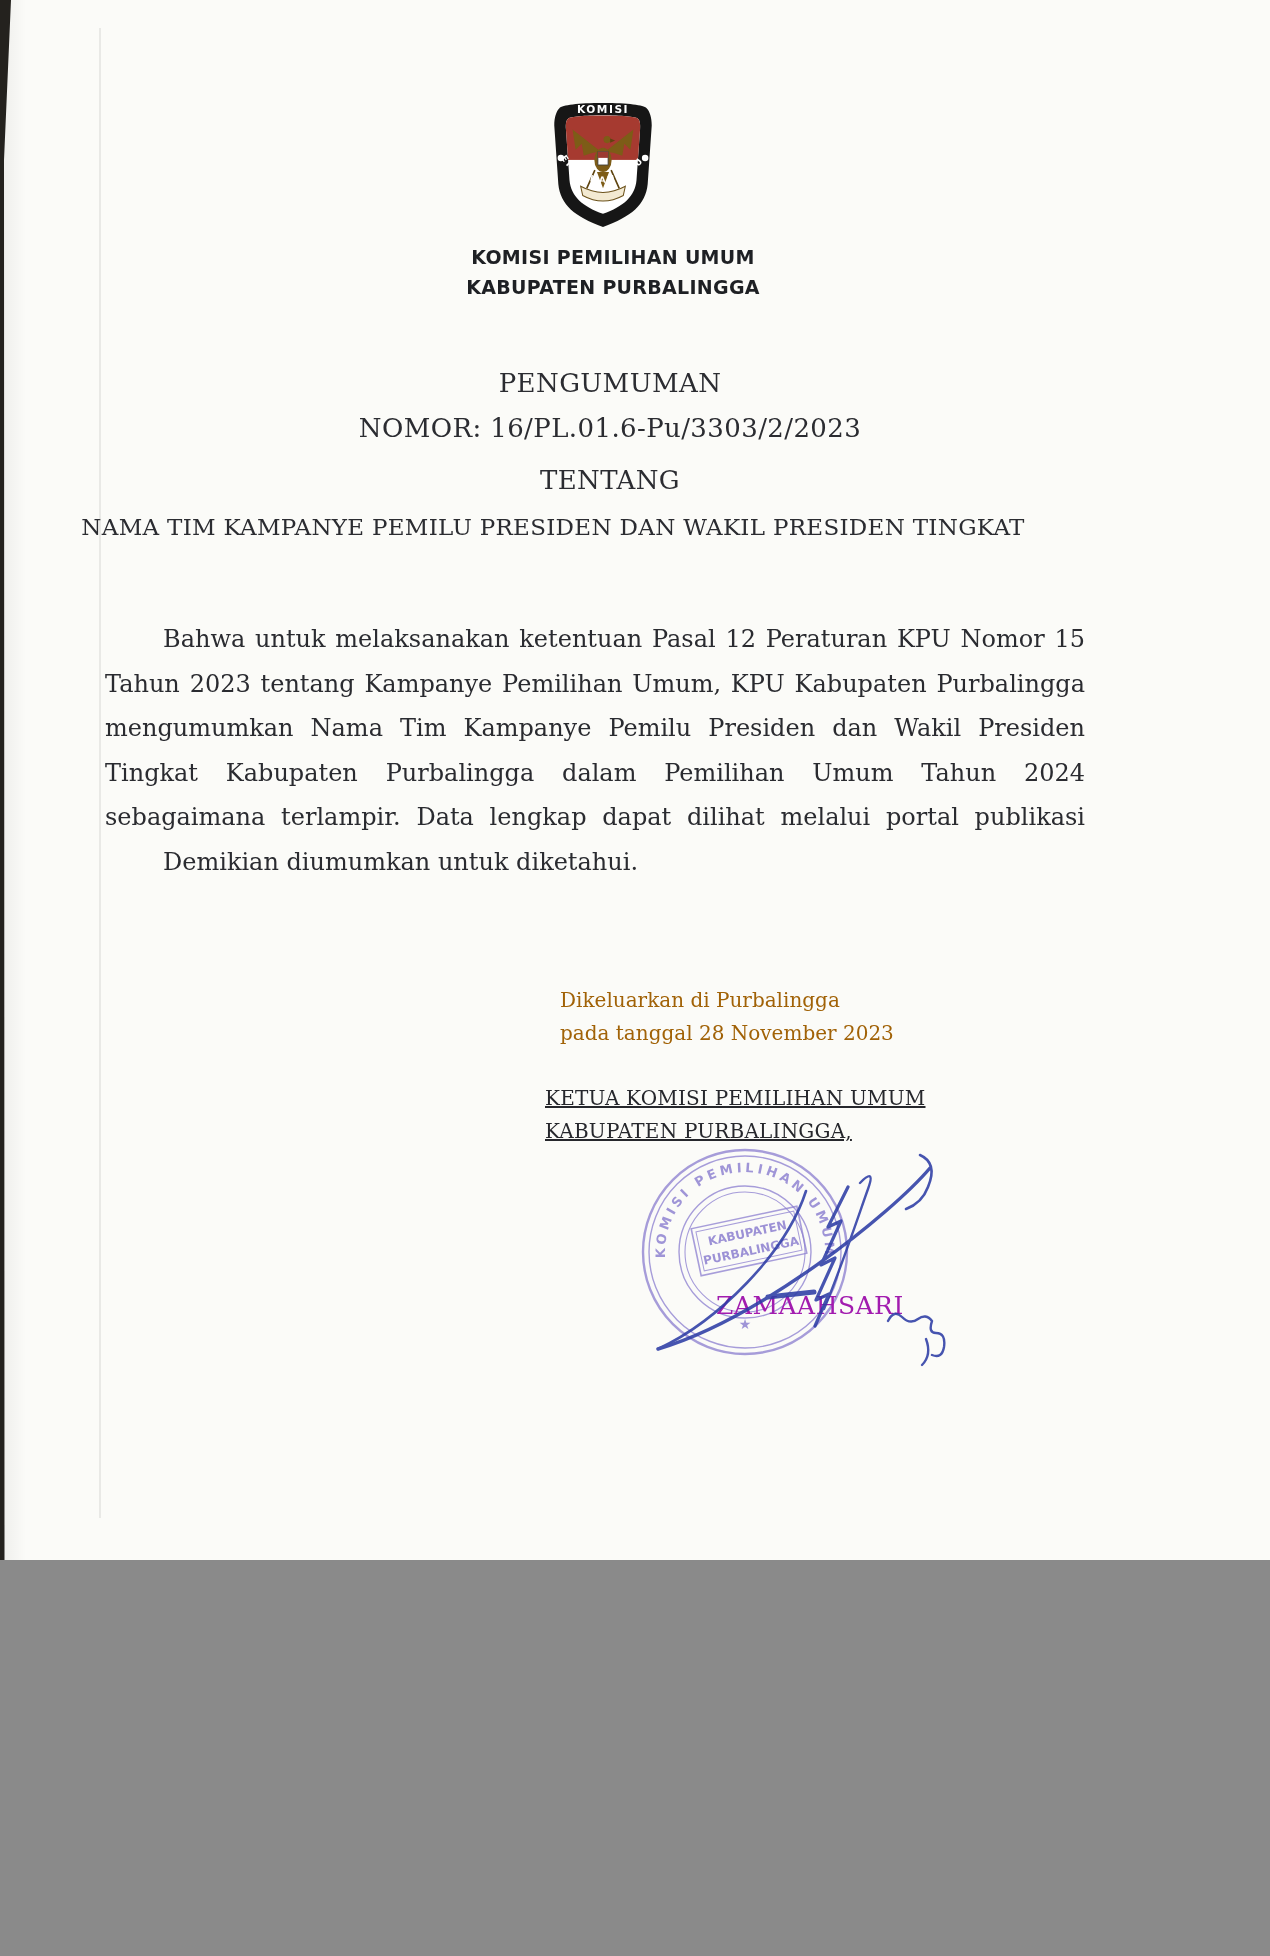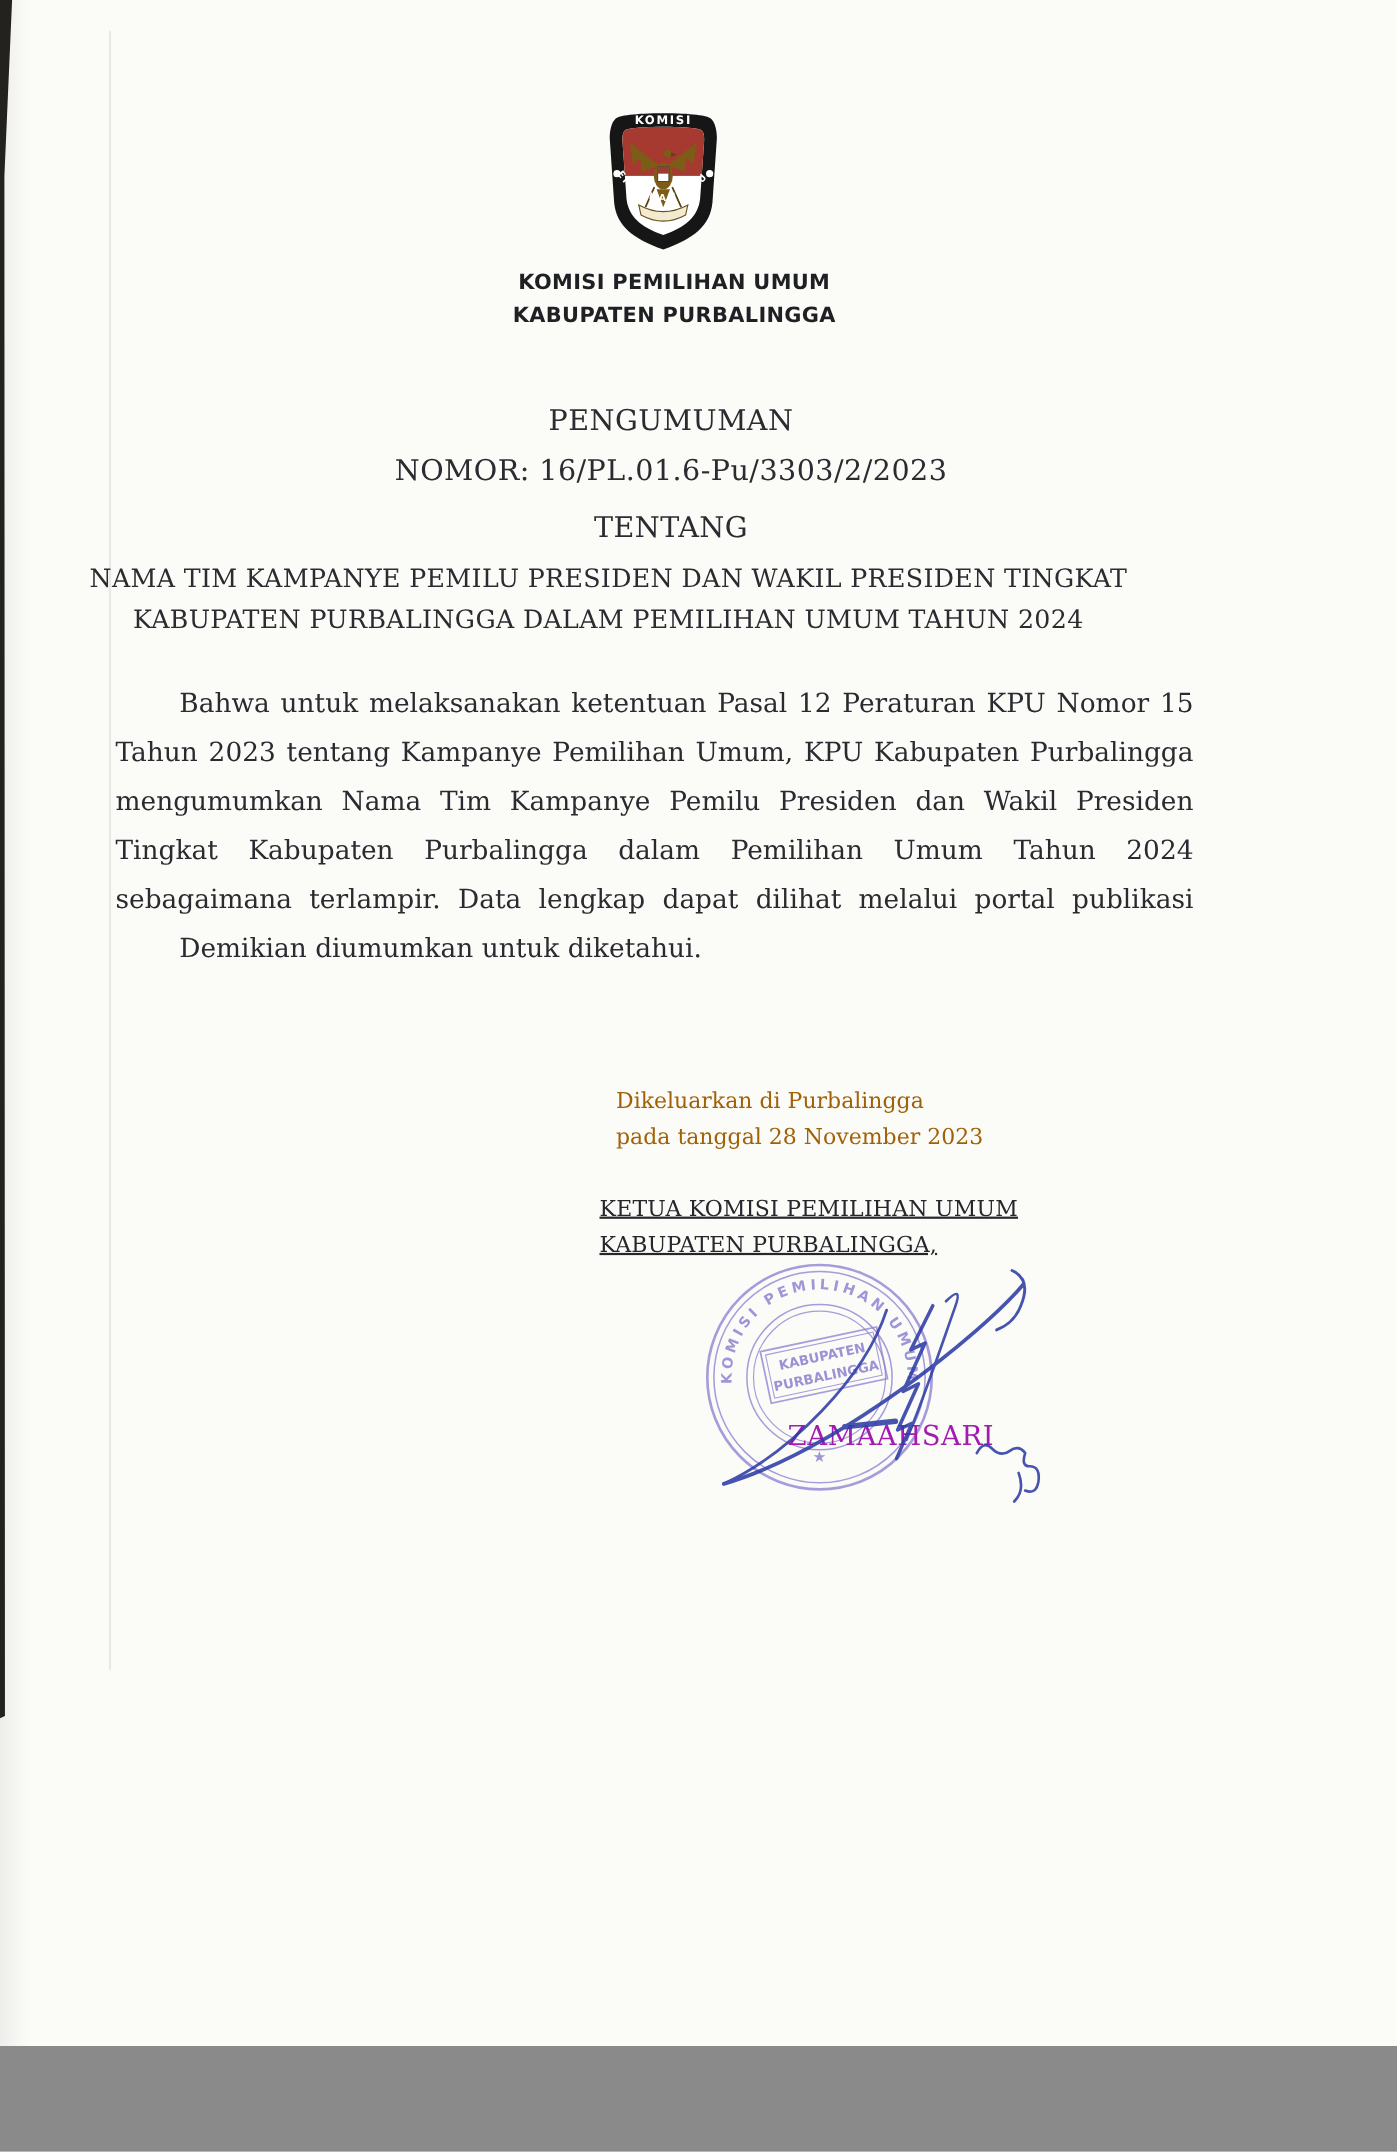--- a/index.html
+++ b/index.html
@@ -1,16 +1,16 @@
 <!DOCTYPE html>
 <html><head>
 <meta charset="utf-8">
 <style>
   html,body{margin:0;padding:0;background:#8a8a8a;}
-  .page{position:relative;width:1270px;height:1860px;background:#fbfbf8;overflow:hidden;
+  .page{position:relative;width:1270px;height:1560px;background:#fbfbf8;overflow:hidden;
         font-family:"DejaVu Serif",serif;color:#26272c;}
   .abs{position:absolute;}
   
   .letterhead{left:3px;top:242px;width:1220px;text-align:center;
     font-family:"DejaVu Sans",sans-serif;font-weight:bold;font-size:19px;line-height:30px;
     color:#1e2024;letter-spacing:.3px;}
   
   .hline{left:95px;width:1030px;text-align:center;font-size:26px;color:#2b2c31;letter-spacing:.4px;}
   .subject{left:58px;width:990px;text-align:center;font-size:23px;line-height:37px;color:#2b2c31;letter-spacing:.3px;}
   
@@ -77,21 +77,20 @@
 
   <div class="abs letterhead">
     <div>KOMISI PEMILIHAN UMUM</div>
     <div>KABUPATEN PURBALINGGA</div>
   </div>
 
   <div class="abs hline" style="top:368px">PENGUMUMAN</div>
   <div class="abs hline" style="top:413px">NOMOR: 16/PL.01.6-Pu/3303/2/2023</div>
   <div class="abs hline" style="top:465px">TENTANG</div>
   <div class="abs subject" style="top:509px">NAMA TIM KAMPANYE PEMILU PRESIDEN DAN WAKIL PRESIDEN TINGKAT</div>
-  <div class="abs subject" style="top:546px">KABUPATEN PURBALINGGA DALAM PEMILIHAN UMUM TAHUN 2024</div>
 
   <div class="abs bodyblock">
     <div class="bline first">Bahwa untuk melaksanakan ketentuan Pasal 12 Peraturan KPU Nomor 15</div>
     <div class="bline">Tahun 2023 tentang Kampanye Pemilihan Umum, KPU Kabupaten Purbalingga</div>
     <div class="bline">mengumumkan Nama Tim Kampanye Pemilu Presiden dan Wakil Presiden</div>
     <div class="bline">Tingkat Kabupaten Purbalingga dalam Pemilihan Umum Tahun 2024</div>
     <div class="bline">sebagaimana terlampir. Data lengkap dapat dilihat melalui portal publikasi</div>
     <div class="bline free ind">Demikian diumumkan untuk diketahui.</div>
   </div>
 

